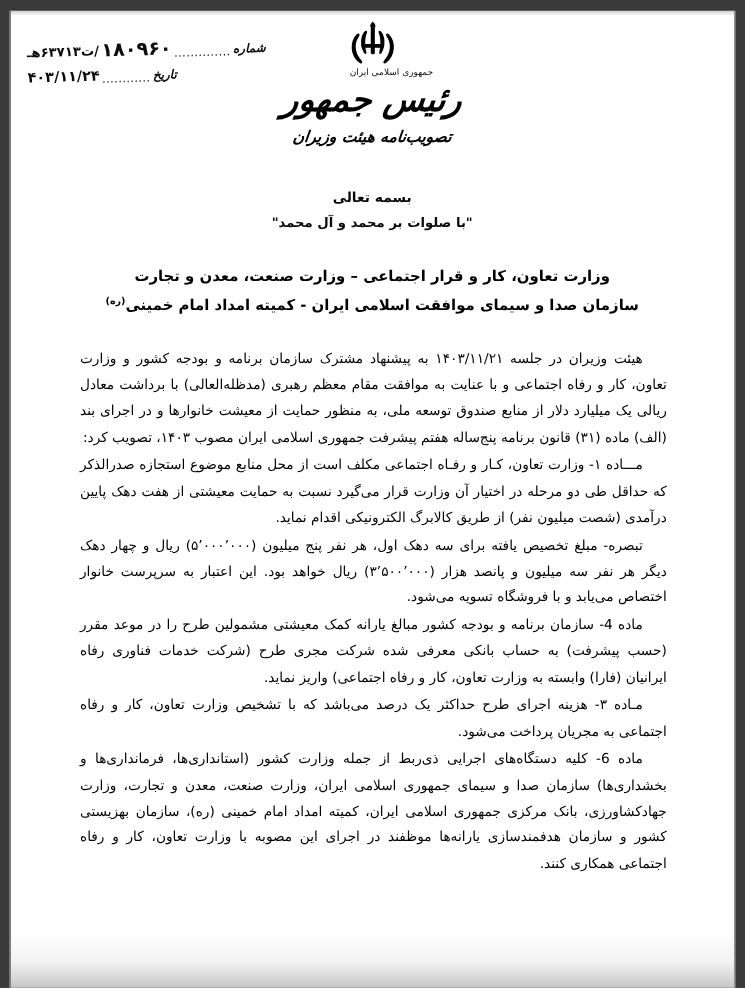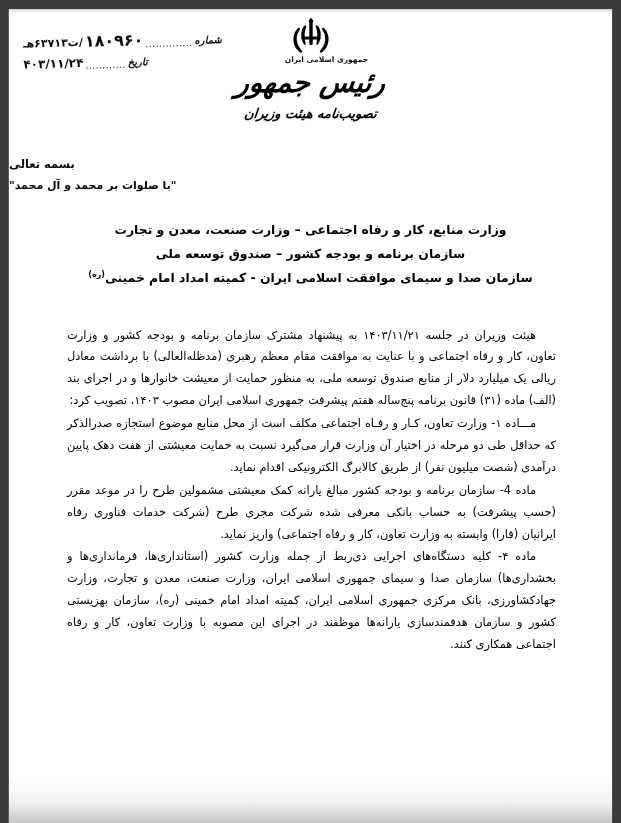--- a/index.html
+++ b/index.html
@@ -112,21 +112,21 @@
   .crest-area {
     position: absolute;
     left: 0; right: 0;
     top: 8px;
     text-align: center;
   }
   .emblem-svg { display: block; margin: 0 auto; }
   .republic-line {
     margin-top: -2px;
     font-size: 7.5px;
-    font-weight: 700;
+    font-weight: 400;
     color: #101010;
     letter-spacing: 0px;
     padding-left: 32px;
   }
   .calligraphy-main {
     margin-top: 5px;
     font-family: "DejaVu Serif", "Liberation Serif", serif;
     font-size: 28px;
     font-weight: 700;
     font-style: italic;
@@ -142,21 +142,21 @@
     font-weight: 700;
     font-style: italic;
     color: #000;
     letter-spacing: -0.8px;
     transform: skewX(-6deg);
   }
 
   
   .invocation {
     margin-top: 10px;
-    text-align: left;
+    text-align: center;
     color: #0a0a0a;
   }
   .invocation .besmeh {
     font-size: 11.5px;
     font-weight: 700;
     letter-spacing: 1px;
   }
   .invocation .salavat {
     margin-top: 8px;
     font-size: 11px;
@@ -176,21 +176,21 @@
   .recipients .rcp-line { white-space: nowrap; }
   .rcp-sup {
     font-size: 8px;
     vertical-align: super;
     font-weight: 700;
     text-align: right;
   }
 
   
   .body-text {
-    margin: 34px 56px 0 58px;
+    margin: 22px 56px 0 58px;
     color: #000;
     font-size: 11.4px;
     line-height: 1.92;
     text-align: justify;
     text-align-last: right;
     direction: rtl;
   }
   .para { margin: 0 0 1px 0; }
   .para.indent { text-indent: 20px; }
   .art-label {
@@ -248,43 +248,50 @@
         <div class="calligraphy-sub">تصویب‌نامه هیئت وزیران</div>
       </div>
     </div>
 
     <div class="invocation">
       <div class="besmeh">بسمه تعالی</div>
       <div class="salavat">"با صلوات بر محمد و آل محمد"</div>
     </div>
 
     <div class="recipients">
-      <div class="rcp-line">وزارت منابع، کار و رفاه اجتماعی – وزارت صنعت، معدن و تجارت</div>
-      <div class="rcp-line">سازمان برنامه و بودجه کشور – صندوق توسعه ملی</div>
+      <div class="rcp-line">وزارت تعاون، کار و قرار اجتماعی – وزارت صنعت، معدن و تجارت</div>
       <div class="rcp-line">
         <span>سازمان صدا و سیمای موافقت اسلامی ایران - کمیته امداد امام خمینی</span><span class="rcp-sup">(ره)</span>
       </div>
     </div>
 
     <div class="body-text">
 
       <p class="para indent">هیئت وزیران در جلسه ۱۴۰۳/۱۱/۲۱ به پیشنهاد مشترک سازمان برنامه و بودجه کشور و وزارت تعاون، کار و رفاه اجتماعی و با عنایت به موافقت مقام معظم رهبری (مدظله‌العالی) با برداشت معادل ریالی یک میلیارد دلار از منابع صندوق توسعه ملی، به منظور حمایت از معیشت خانوارها و در اجرای بند (الف) ماده (۳۱) قانون برنامه پنج‌ساله هفتم پیشرفت جمهوری اسلامی ایران مصوب ۱۴۰۳، تصویب کرد:</p>
 
       <p class="para indent">
         <span class="art-label">مـــاده ۱-</span>
         <span>وزارت تعاون، کـار و رفـاه اجتماعی مکلف است از محل منابع موضوع استجازه صدرالذکر که حداقل طی دو مرحله در اختیار آن وزارت قرار می‌گیرد نسبت به حمایت معیشتی از هفت دهک پایین درآمدی (شصت میلیون نفر) از طریق کالابرگ الکترونیکی اقدام نماید.</span>
       </p>
 
+      <p class="para indent">
+        <span class="art-label tight">تبصره-</span>
+        <span>مبلغ تخصیص یافته برای سه دهک اول، هر نفر پنج میلیون (۵٬۰۰۰٬۰۰۰) ریال و چهار دهک دیگر هر نفر سه میلیون و پانصد هزار (۳٬۵۰۰٬۰۰۰) ریال خواهد بود. این اعتبار به سرپرست خانوار اختصاص می‌یابد و با فروشگاه تسویه می‌شود.</span>
+      </p>
 
       <p class="para indent">
         <span class="art-label tight">ماده 4-</span>
         <span>سازمان برنامه و بودجه کشور مبالغ یارانه کمک معیشتی مشمولین طرح را در موعد مقرر (حسب پیشرفت) به حساب بانکی معرفی شده شرکت مجری طرح (شرکت خدمات فناوری رفاه ایرانیان (فارا) وابسته به وزارت تعاون، کار و رفاه اجتماعی) واریز نماید.</span>
       </p>
 
-
-      <p class="para indent">
-        <span class="art-label tight">ماده ۴-</span>
+      <p class="para indent">
+        <span class="art-label">مـاده ۳-</span>
+        <span>هزینه اجرای طرح حداکثر یک درصد می‌باشد که با تشخیص وزارت تعاون، کار و رفاه اجتماعی به مجریان پرداخت می‌شود.</span>
+      </p>
+
+      <p class="para indent">
+        <span class="art-label tight">ماده 6-</span>
         <span>کلیه دستگاه‌های اجرایی ذی‌ربط از جمله وزارت کشور (استانداری‌ها، فرمانداری‌ها و بخشداری‌ها) سازمان صدا و سیمای جمهوری اسلامی ایران، وزارت صنعت، معدن و تجارت، وزارت جهادکشاورزی، بانک مرکزی جمهوری اسلامی ایران، کمیته امداد امام خمینی (ره)، سازمان بهزیستی کشور و سازمان هدفمندسازی یارانه‌ها موظفند در اجرای این مصوبه با وزارت تعاون، کار و رفاه اجتماعی همکاری کنند.</span>
       </p>
 
     </div>
   </div>
 </div>
 
 </body></html>

